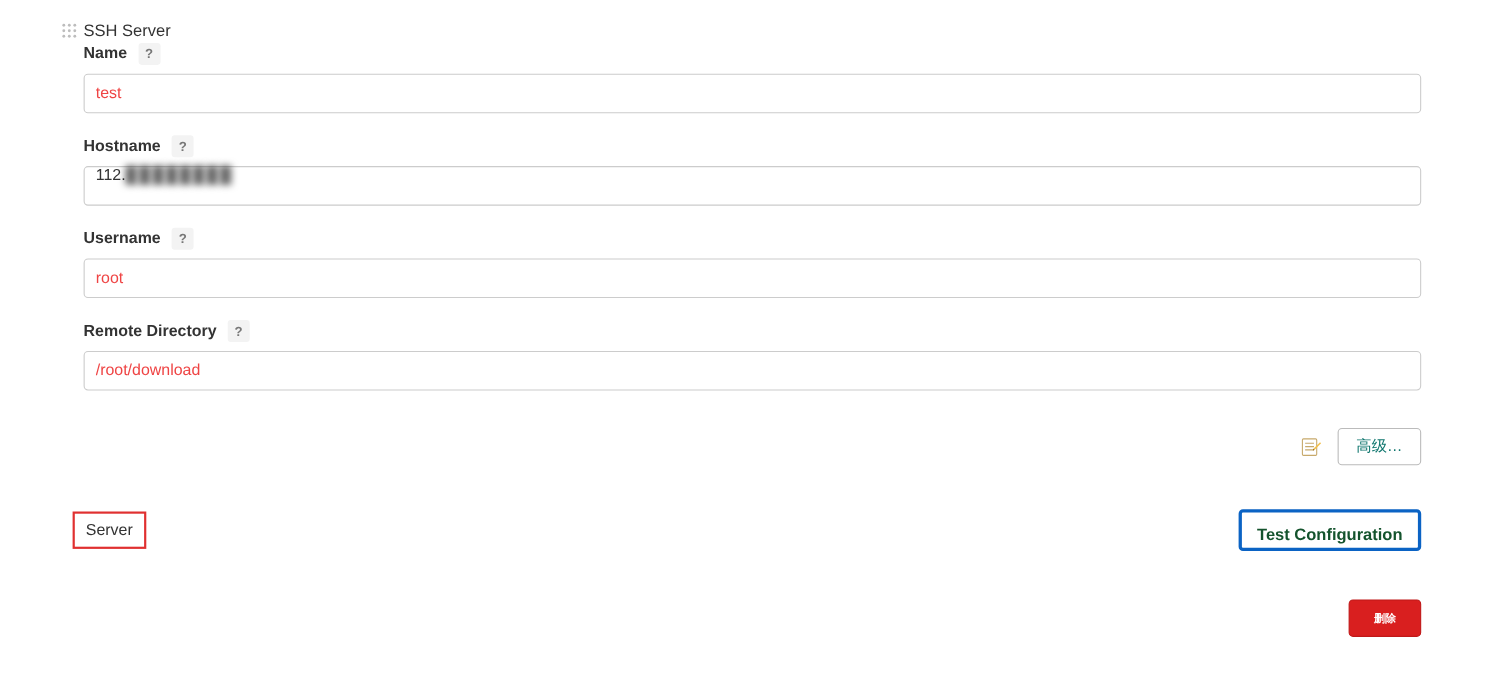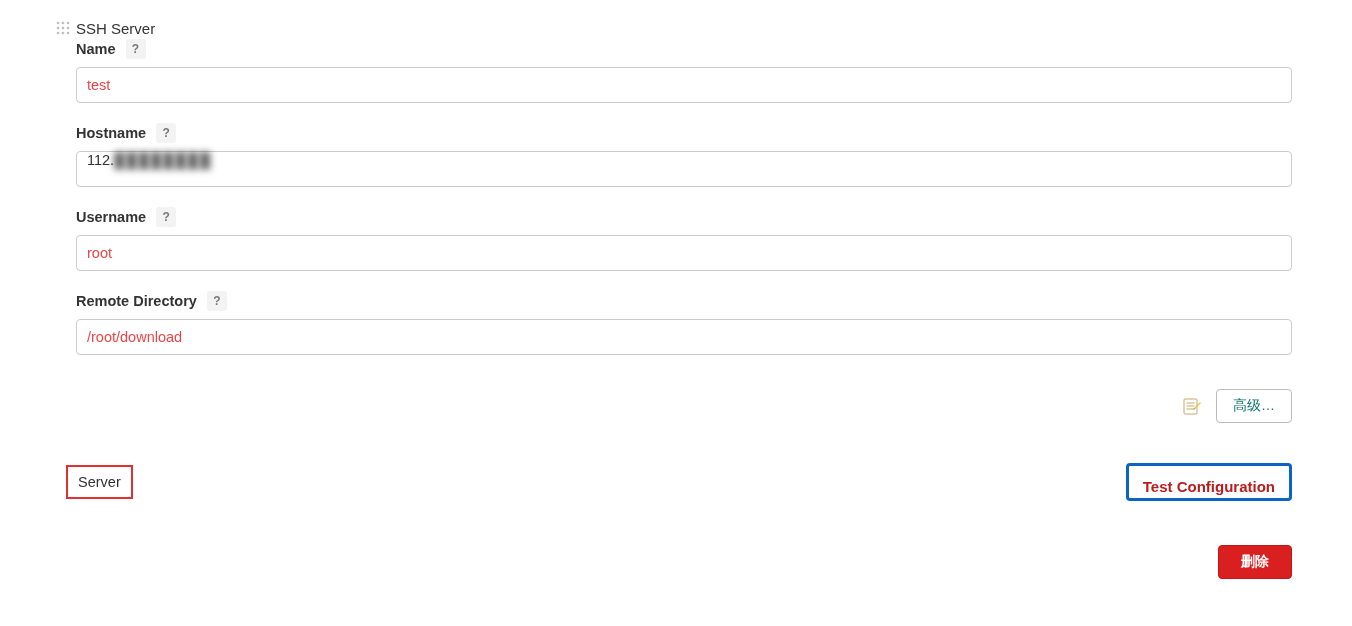--- a/index.html
+++ b/index.html
@@ -116,37 +116,37 @@
     padding: 7px 10px 7px 10px;
     font-size: 14.5px;
     color: #333;
     margin-left:-10px;
   }
   .test-btn {
     height: 38px;
     padding: 12px 14px;
     font-size: 15px;
     font-weight: 700;
-    color: #b91c1c;
+    color: #14532d;
     background: #fff;
     border: 3px solid #0b63c4;
     border-radius: 4px;
     cursor: pointer;
   }
 
   .delete-row {
     display:flex;
     justify-content:flex-end;
     padding-left:20px;
     margin-top:44px;
   }
   .delete-btn {
     height: 34px;
     padding: 0 22px;
-    font-size: 14px;
+    font-size: 10px;
     font-weight: 700;
     color: #fff;
     background: #d91f1f;
     border: 1px solid #c01818;
     border-radius: 4px;
     cursor: pointer;
   }
 </style>
 </head>
 <body>

